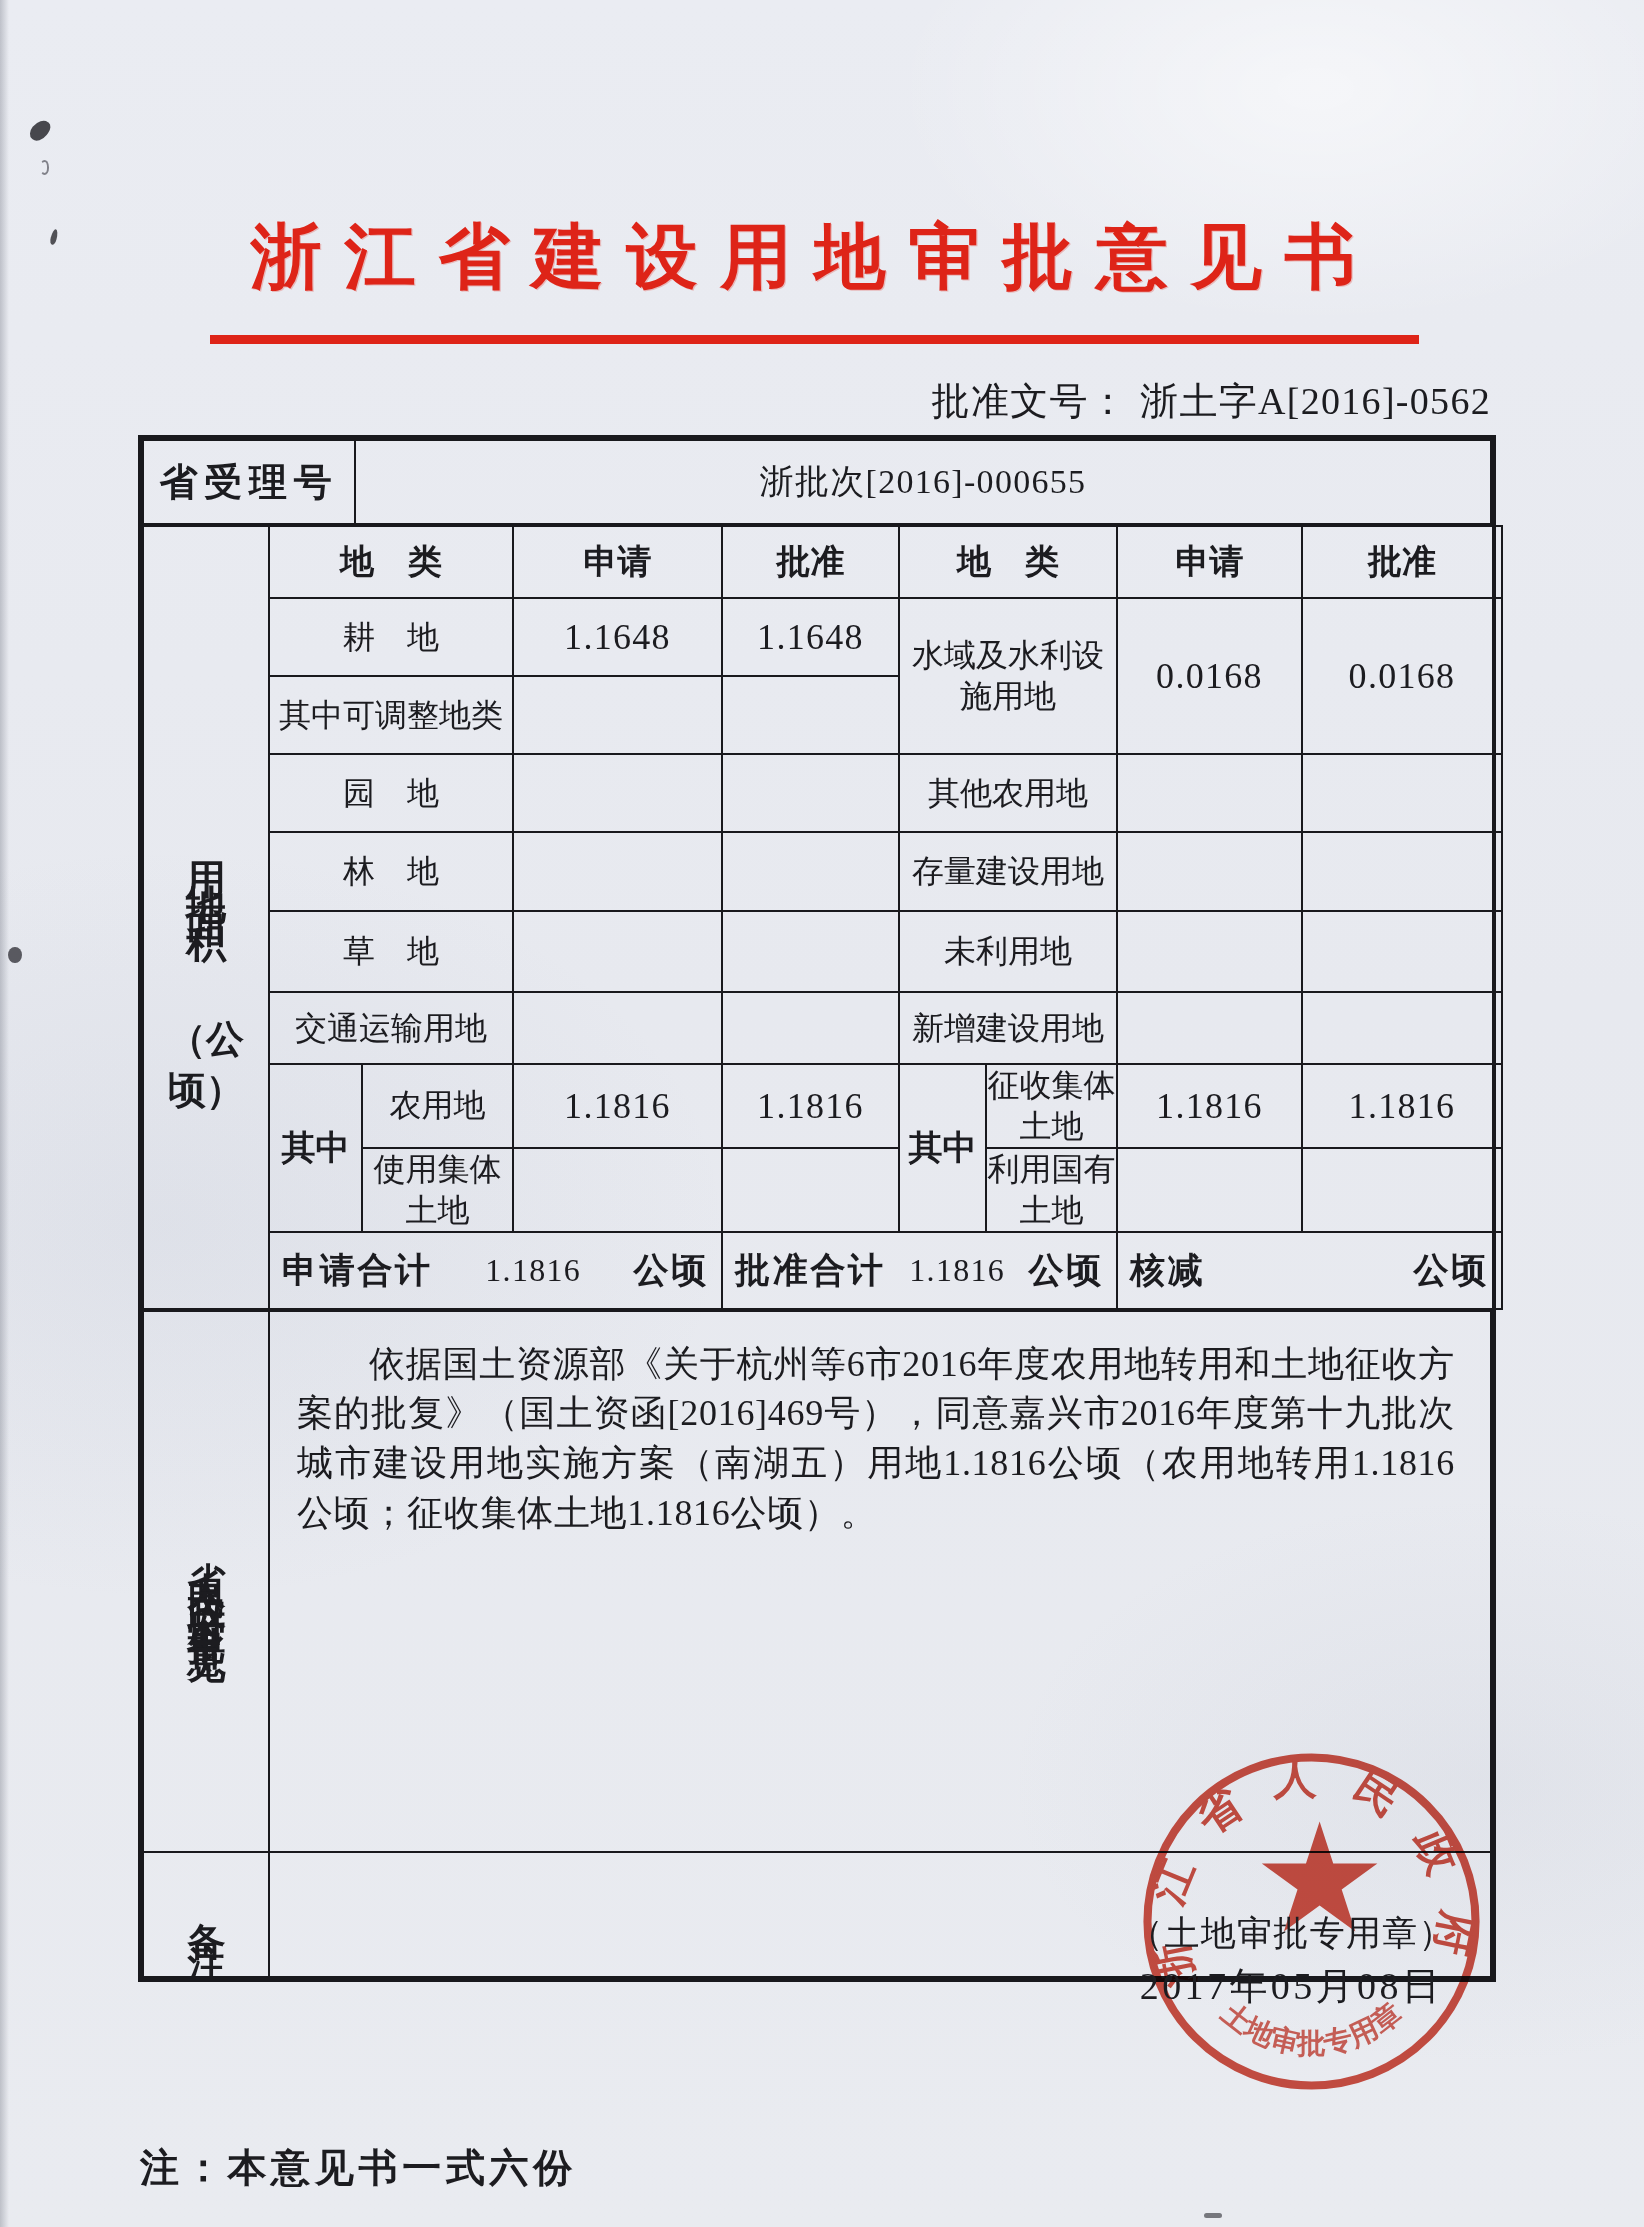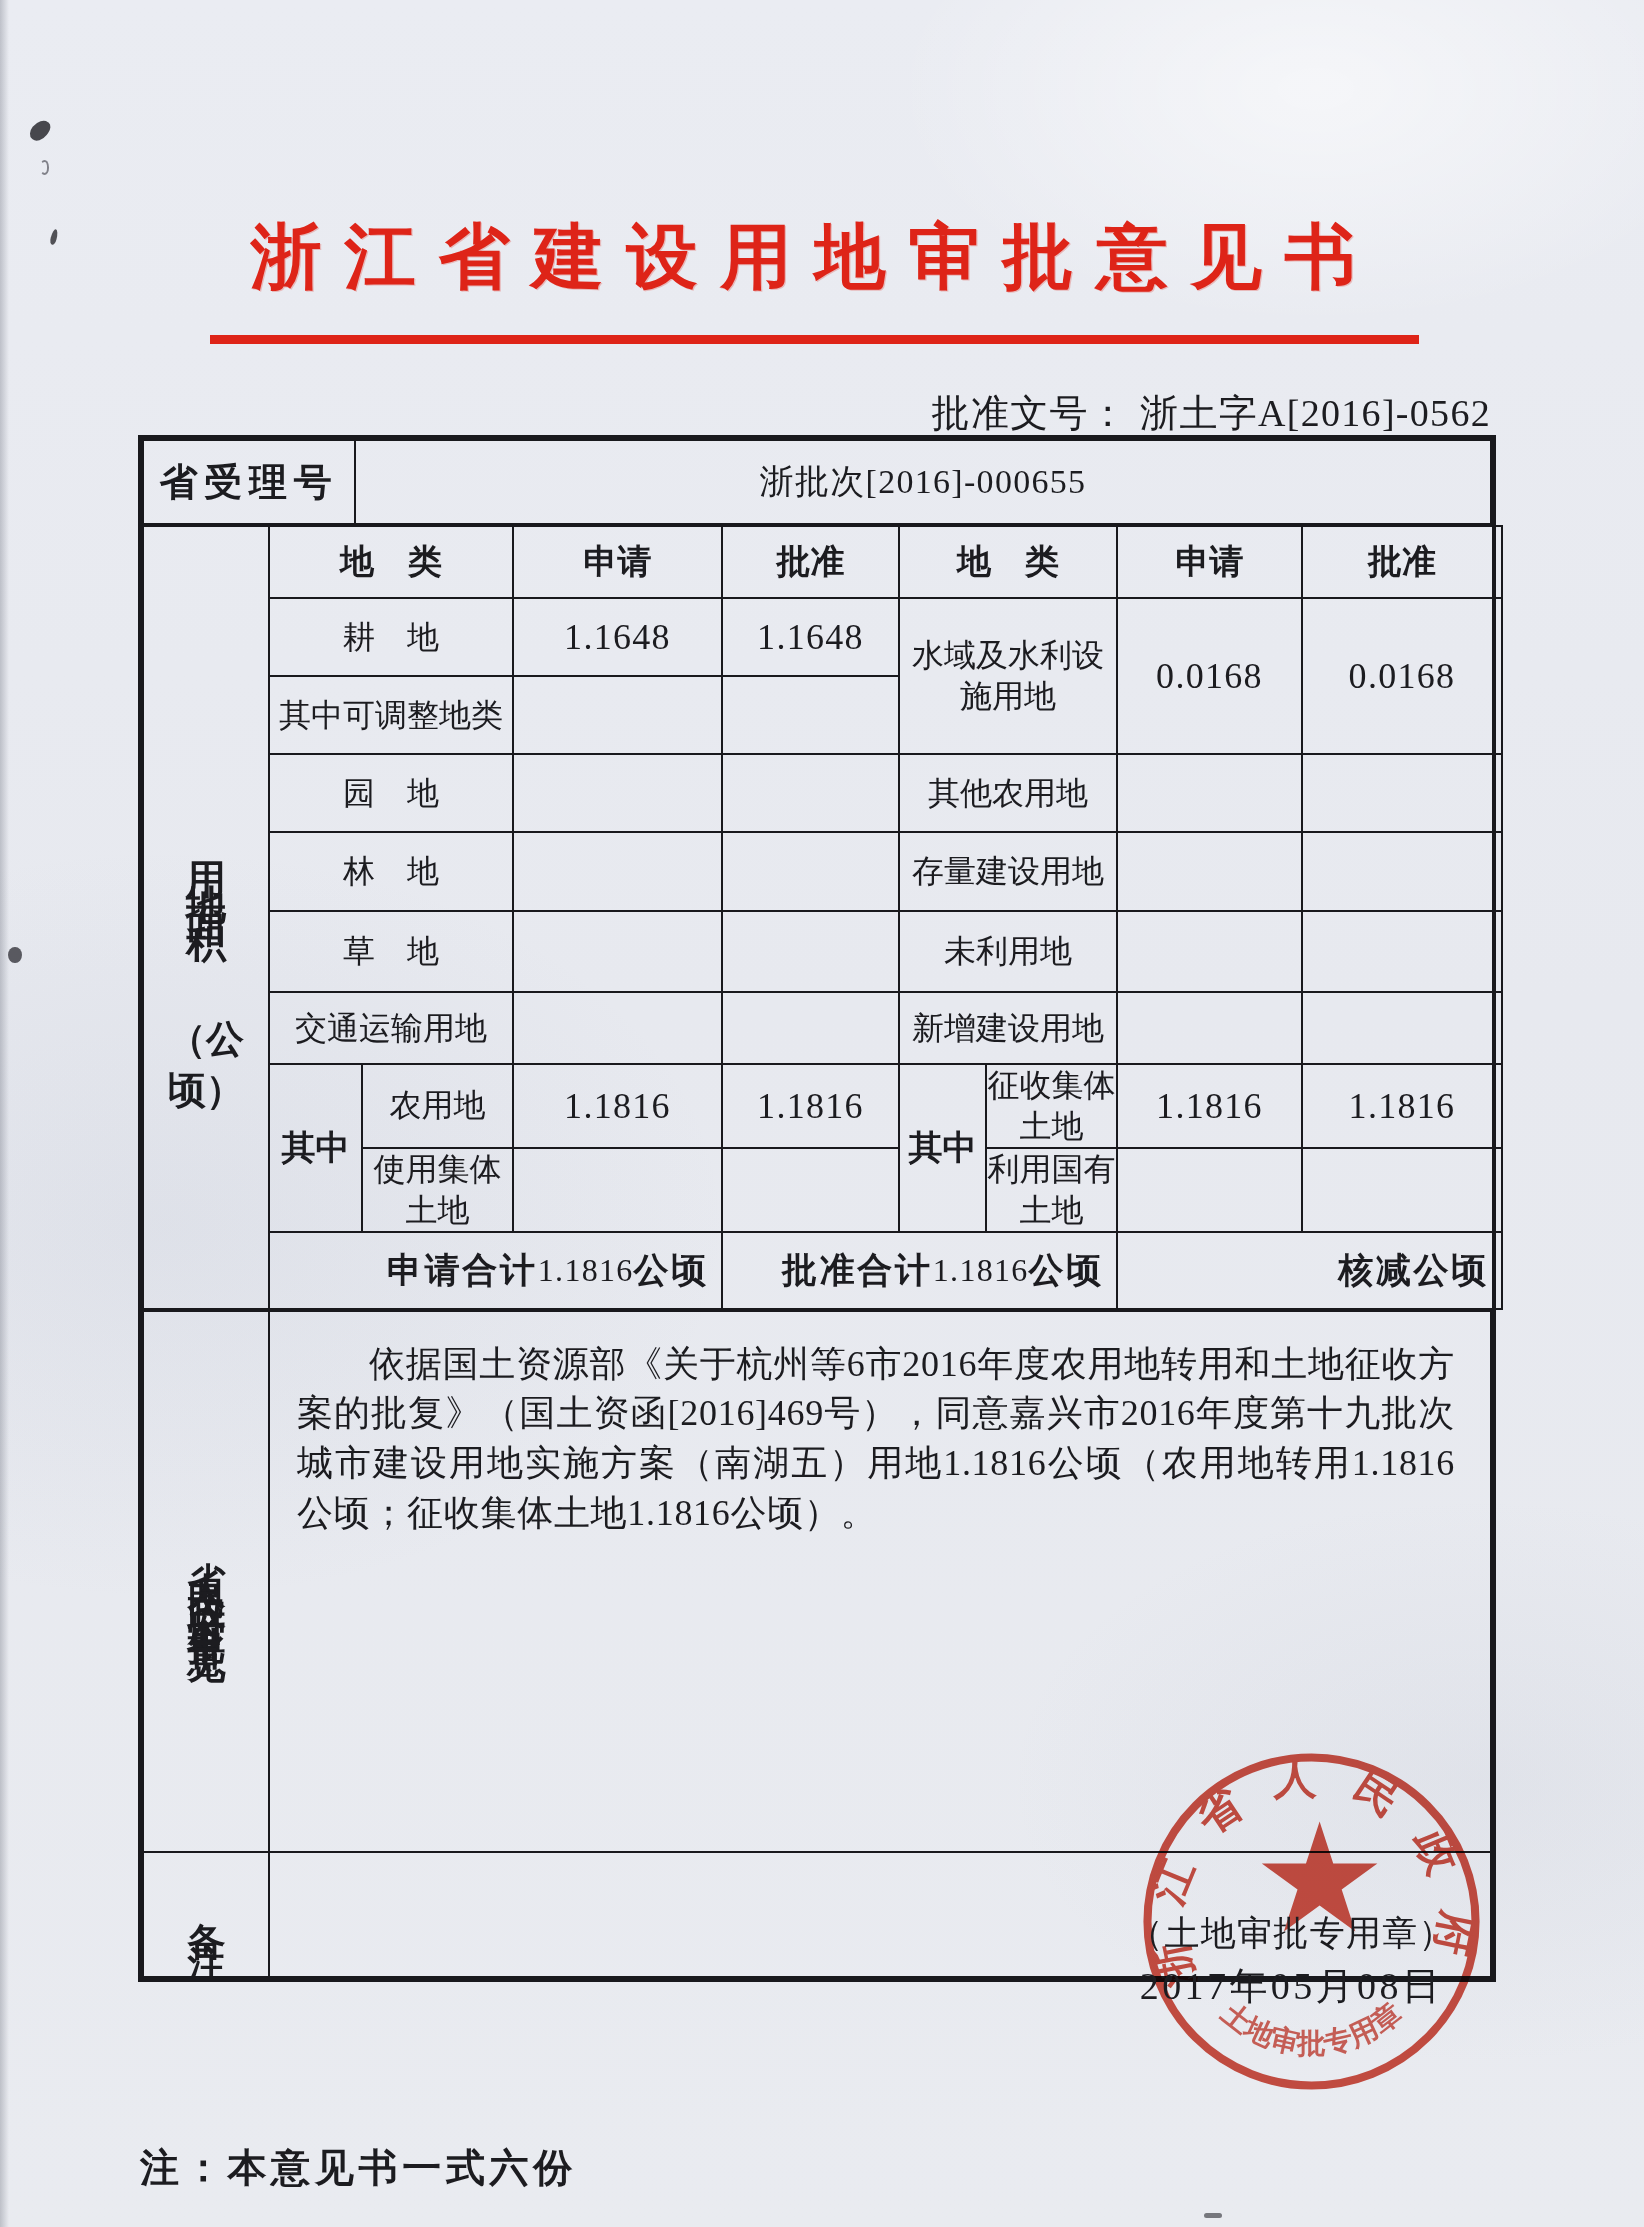--- a/index.html
+++ b/index.html
@@ -15,21 +15,21 @@
     color: #1c1c20;
   }
   #page::before{ content:""; position:absolute; left:0; top:0; width:9.4px; height:100%;
     background:linear-gradient(90deg, rgba(60,65,80,.25), rgba(60,65,80,0)); }
 
   .title { position:absolute; left:0; top:210px; width:1629px; text-align:center;
     font-size:71px; font-weight:bold; letter-spacing:23px; color:#de2418;
     text-shadow: 1.3px 1.3px 0 rgba(222,36,24,.25); white-space:nowrap; }
   .title-rule { position:absolute; left:210px; top:335px; width:1209px; height:9.4px; background:#de2418; }
 
-  .doc-number { position:absolute; top:388px; right:154px; font-size:38px; letter-spacing:1.3px; white-space:nowrap; }
+  .doc-number { position:absolute; top:376px; right:154px; font-size:38px; letter-spacing:1.3px; white-space:nowrap; }
   .doc-number .dn-value { margin-left:12px; }
 
   .doc-table { position:absolute; left:138px; top:435px; width:1358px; border:4px solid #19191d; }
   table { width:100%; border-collapse:collapse; table-layout:fixed; }
   td { border:2.7px solid #19191d; text-align:center; vertical-align:middle; overflow:hidden; }
 
   .lab  { font-weight:bold; font-size:38px; letter-spacing:6.7px; }
   .val  { font-size:34px; letter-spacing:1.3px; }
   .hcell{ font-weight:bold; font-size:34px; }
   .tcell{ font-size:32px; line-height:1.28; }
@@ -38,21 +38,21 @@
 
   .vlabel { writing-mode:vertical-rl; text-orientation:upright; font-weight:bold;
     display:inline-block; }
   .area-cell-inner { display:flex; flex-direction:column; align-items:center; padding-top:111px; }
   .area-label { font-size:40px; letter-spacing:.55em; }
   .area-unit  { margin-top:96px; font-size:38px; font-weight:bold; }
 
   .approval-label { font-size:38px; letter-spacing:.28em; }
   .remarks-label  { font-size:38px; letter-spacing:.55em; }
 
-  .totals-flex { display:flex; justify-content:flex-end; align-items:center; padding:0 12px; }
+  .totals-flex { display:flex; justify-content:space-between; align-items:center; padding:0 12px; }
   .totals-flex .t-lab { font-weight:bold; font-size:35px; letter-spacing:2.7px; white-space:nowrap; }
   .totals-flex .t-num { font-size:32px; letter-spacing:1.3px; }
   .totals-flex .t-unit{ font-weight:bold; font-size:35px; letter-spacing:2.7px; white-space:nowrap; }
 
   .approval-content { text-align:justify; vertical-align:top; position:relative; }
   .approval-text { padding:28px 35px 0 27px; text-indent:2em; font-size:36px;
     line-height:1.38; letter-spacing:0.7px; text-align:justify; }
 
   .stamp-caption { position:absolute; left:1085px; top:1910px; width:413px; text-align:center;
     font-size:35px; letter-spacing:1.3px; white-space:nowrap; z-index:5; }

